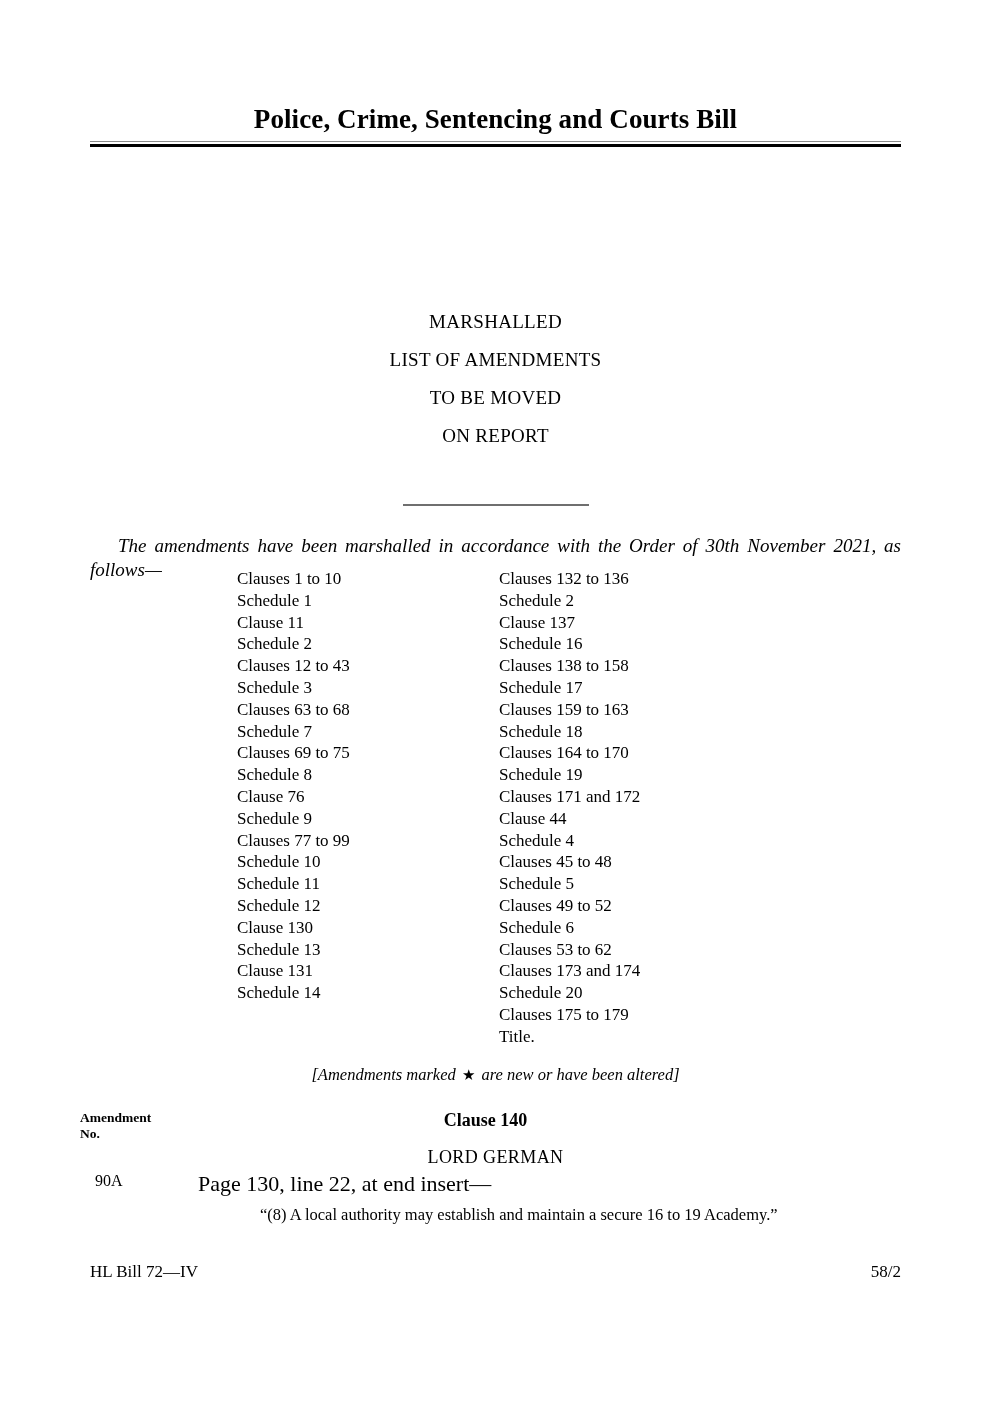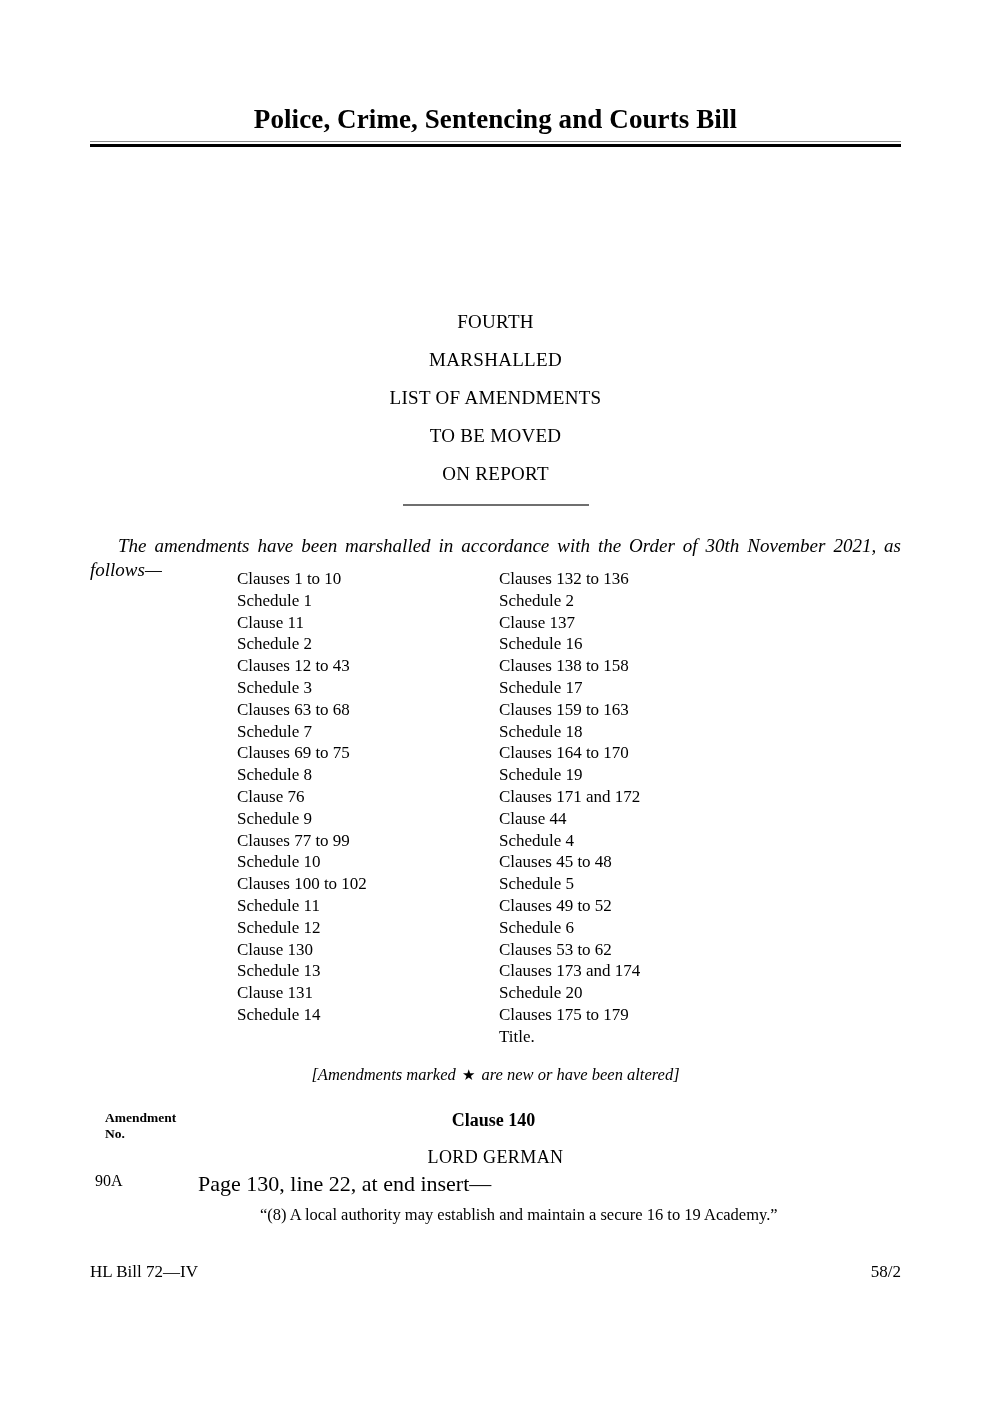--- a/index.html
+++ b/index.html
@@ -116,30 +116,30 @@
   }
   .star-note .star {
     font-style: normal;
     font-size: 15px;
     padding: 0 2px;
   }
 
   
   .amend-no-label {
     position: absolute;
-    left: 105px;
+    left: 80px;
     top: 1110px;
     width: 120px;
     font-size: 13.5px;
     font-weight: bold;
     line-height: 16px;
   }
   .clause-heading {
     position: absolute;
-    left: 88px;
+    left: 80px;
     top: 1110px;
     width: 811px;
     text-align: center;
     font-size: 18px;
     font-weight: bold;
   }
   .member-name {
     position: absolute;
     left: 90px;
     top: 1147px;
@@ -199,21 +199,20 @@
 <div class="page">
 
   <div class="doc-title">Police, Crime, Sentencing and Courts Bill</div>
   <div class="title-rule">
     <div class="thin"></div>
     <div class="gap"></div>
     <div class="thick"></div>
   </div>
 
   <div class="heading-block">
-    <div class="hline">FOURTH</div>
     <div class="hline">MARSHALLED</div>
     <div class="hline">LIST OF AMENDMENTS</div>
     <div class="hline">TO BE MOVED</div>
     <div class="hline">ON REPORT</div>
   </div>
   <div class="heading-rule"></div>
 
   <div class="intro">The amendments have been marshalled in accordance with the Order of 30th November 2021, as follows—</div>
 
   <div class="list-wrap">
@@ -225,21 +224,20 @@
       <div class="entry">Clauses 12 to 43</div>
       <div class="entry">Schedule 3</div>
       <div class="entry">Clauses 63 to 68</div>
       <div class="entry">Schedule 7</div>
       <div class="entry">Clauses 69 to 75</div>
       <div class="entry">Schedule 8</div>
       <div class="entry">Clause 76</div>
       <div class="entry">Schedule 9</div>
       <div class="entry">Clauses 77 to 99</div>
       <div class="entry">Schedule 10</div>
-      <div class="entry">Clauses 100 to 102</div>
       <div class="entry">Schedule 11</div>
       <div class="entry">Schedule 12</div>
       <div class="entry">Clause 130</div>
       <div class="entry">Schedule 13</div>
       <div class="entry">Clause 131</div>
       <div class="entry">Schedule 14</div>
     </div>
     <div class="list-col">
       <div class="entry">Clauses 132 to 136</div>
       <div class="entry">Schedule 2</div>

